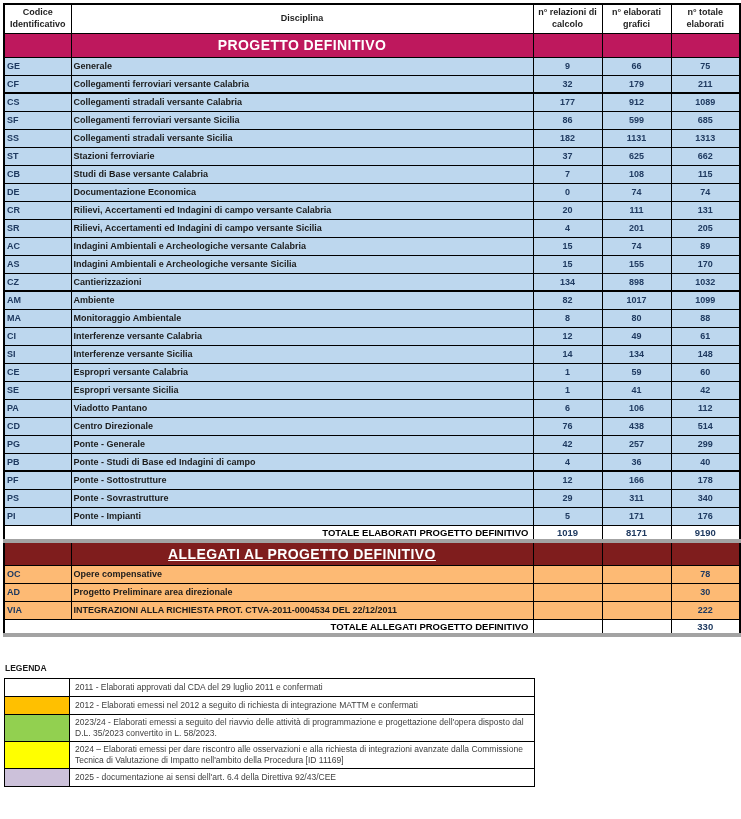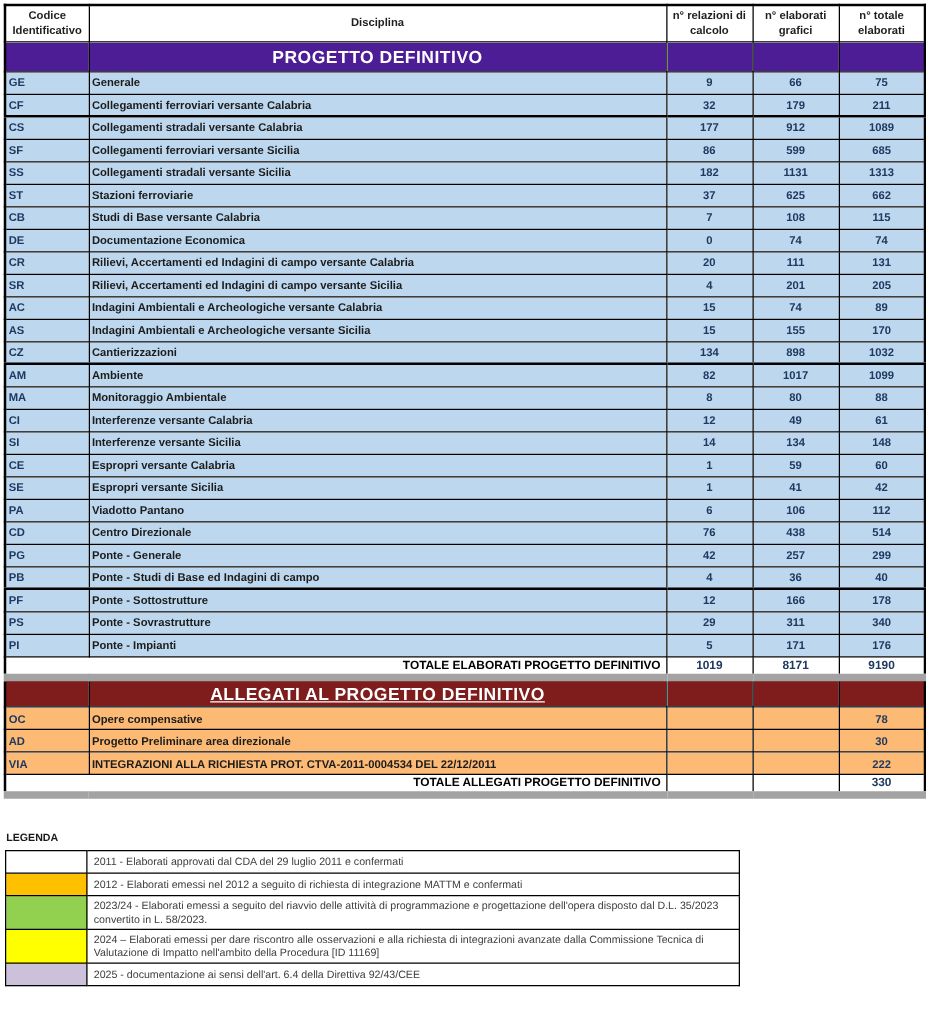--- a/index.html
+++ b/index.html
@@ -9,39 +9,39 @@
   table.main { border-collapse:collapse; table-layout:fixed; width:735px; border:2px solid #000; }
   table.main th, table.main td { border:1px solid #000; overflow:hidden; vertical-align:middle; box-sizing:border-box; }
   col.c-code  { width:67px; }
   col.c-disc  { width:462px; }
   col.c-num   { width:69px; }
 
   thead th { background:#ffffff; color:#1f1f1f; font-size:9px; font-weight:bold;
              height:29px; text-align:center; line-height:1.3; padding:1px 2px; }
 
   tr.section-header td { height:24px; }
-  tr.section-header.section-0 td { background:#4c1d95; }
+  tr.section-header.section-0 td { background:#be185d; }
   tr.section-header.section-1 td { background:#7f1d1d;text-decoration:underline; }
   td.section-title-cell { color:#ffffff; font-size:14px; font-weight:bold; text-align:center; letter-spacing:0.4px; }
 
   tr.data-row td { height:18px; font-size:9px; font-weight:bold; padding:0 2px; }
   tr.data-row.section-0 td { background:#BDD7EE; }
   tr.data-row.section-1 td { background:#fdba74; }
   td.code-cell { text-align:left; color:#1F3A60; }
   td.disc-cell { text-align:left; padding-left:4px; color:#1c1c1c; }
   td.num-cell  { text-align:center; color:#1F3A60; }
   tr.group-end td { border-bottom:2px solid #000; }
 
-  tr.total-row td { background:#ffffff; height:16px; border-bottom:6px solid #a3a3a3; }
+  tr.total-row td { background:#ffffff; height:16px; border-bottom:4px solid #a3a3a3; }
   td.total-label { text-align:right; font-size:9.5px; font-weight:bold; color:#000; padding-right:4px; }
   td.total-num  { text-align:center; font-size:9.5px; font-weight:bold; color:#1F3A60; }
 
   
   .legend-label { margin:26px 0 5px 2px; font-size:8.5px; font-weight:bold; color:#1a1a1a; }
-  table.legend { border-collapse:collapse; table-layout:fixed; width:588px; margin-left:1px; }
+  table.legend { border-collapse:collapse; table-layout:fixed; width:531px; margin-left:1px; }
   table.legend td { border:1px solid #000; box-sizing:border-box; }
   td.swatch { width:65px; height:18px; }
   td.legend-text { font-size:8.5px; color:#3d3d3d; padding:2px 5px; line-height:1.3; }
 </style>
 </head>
 <body>
 
 <div class="page">
 
   <table class="main">

